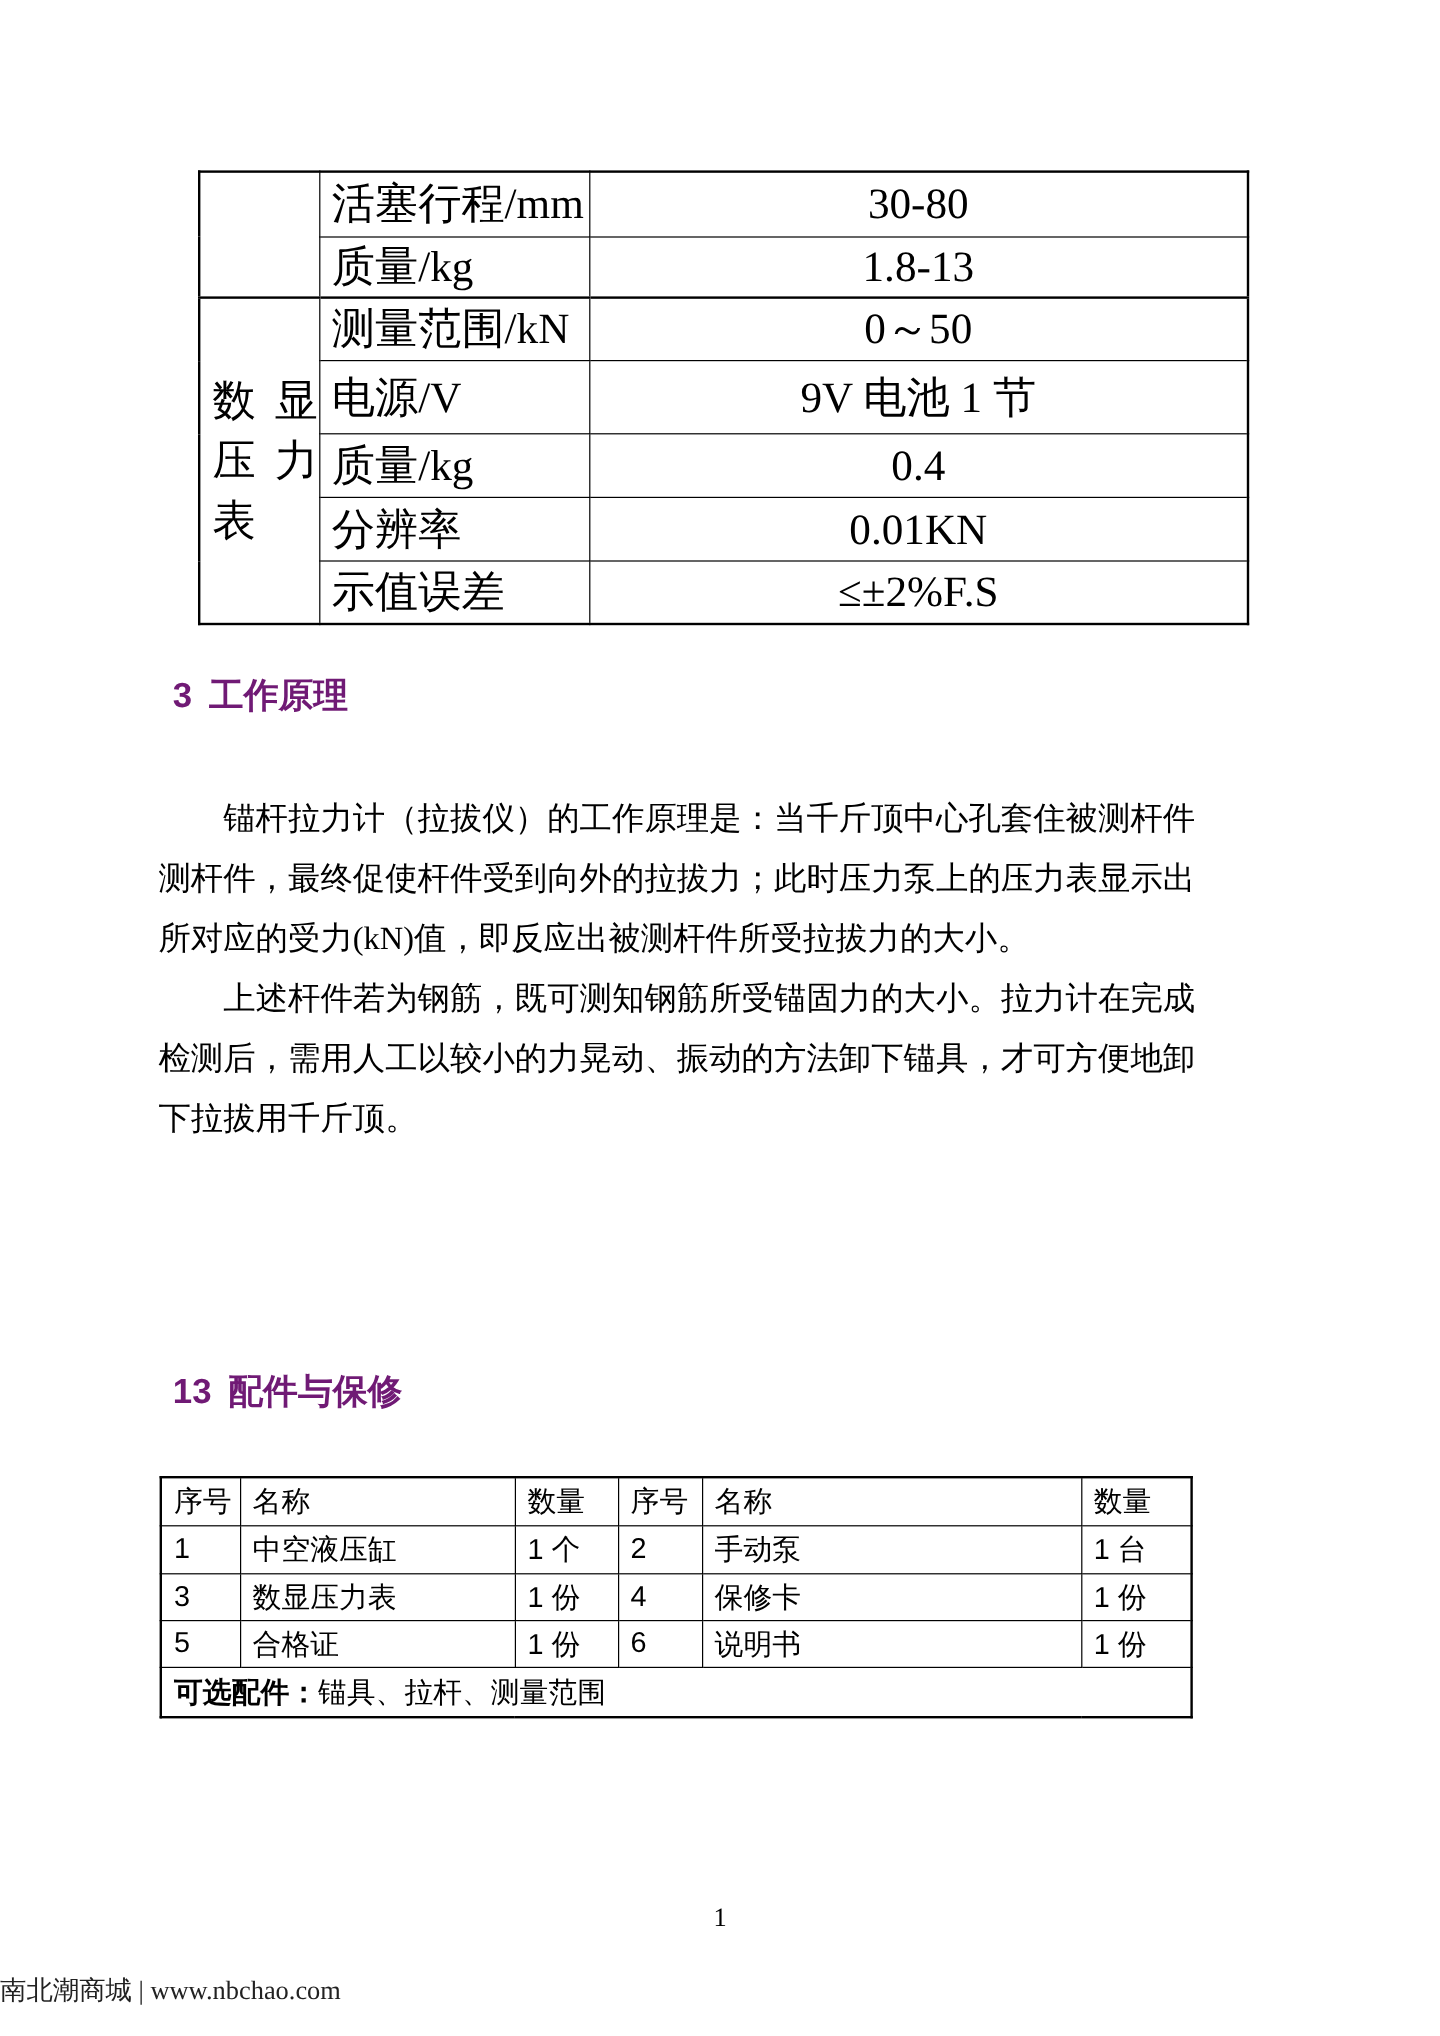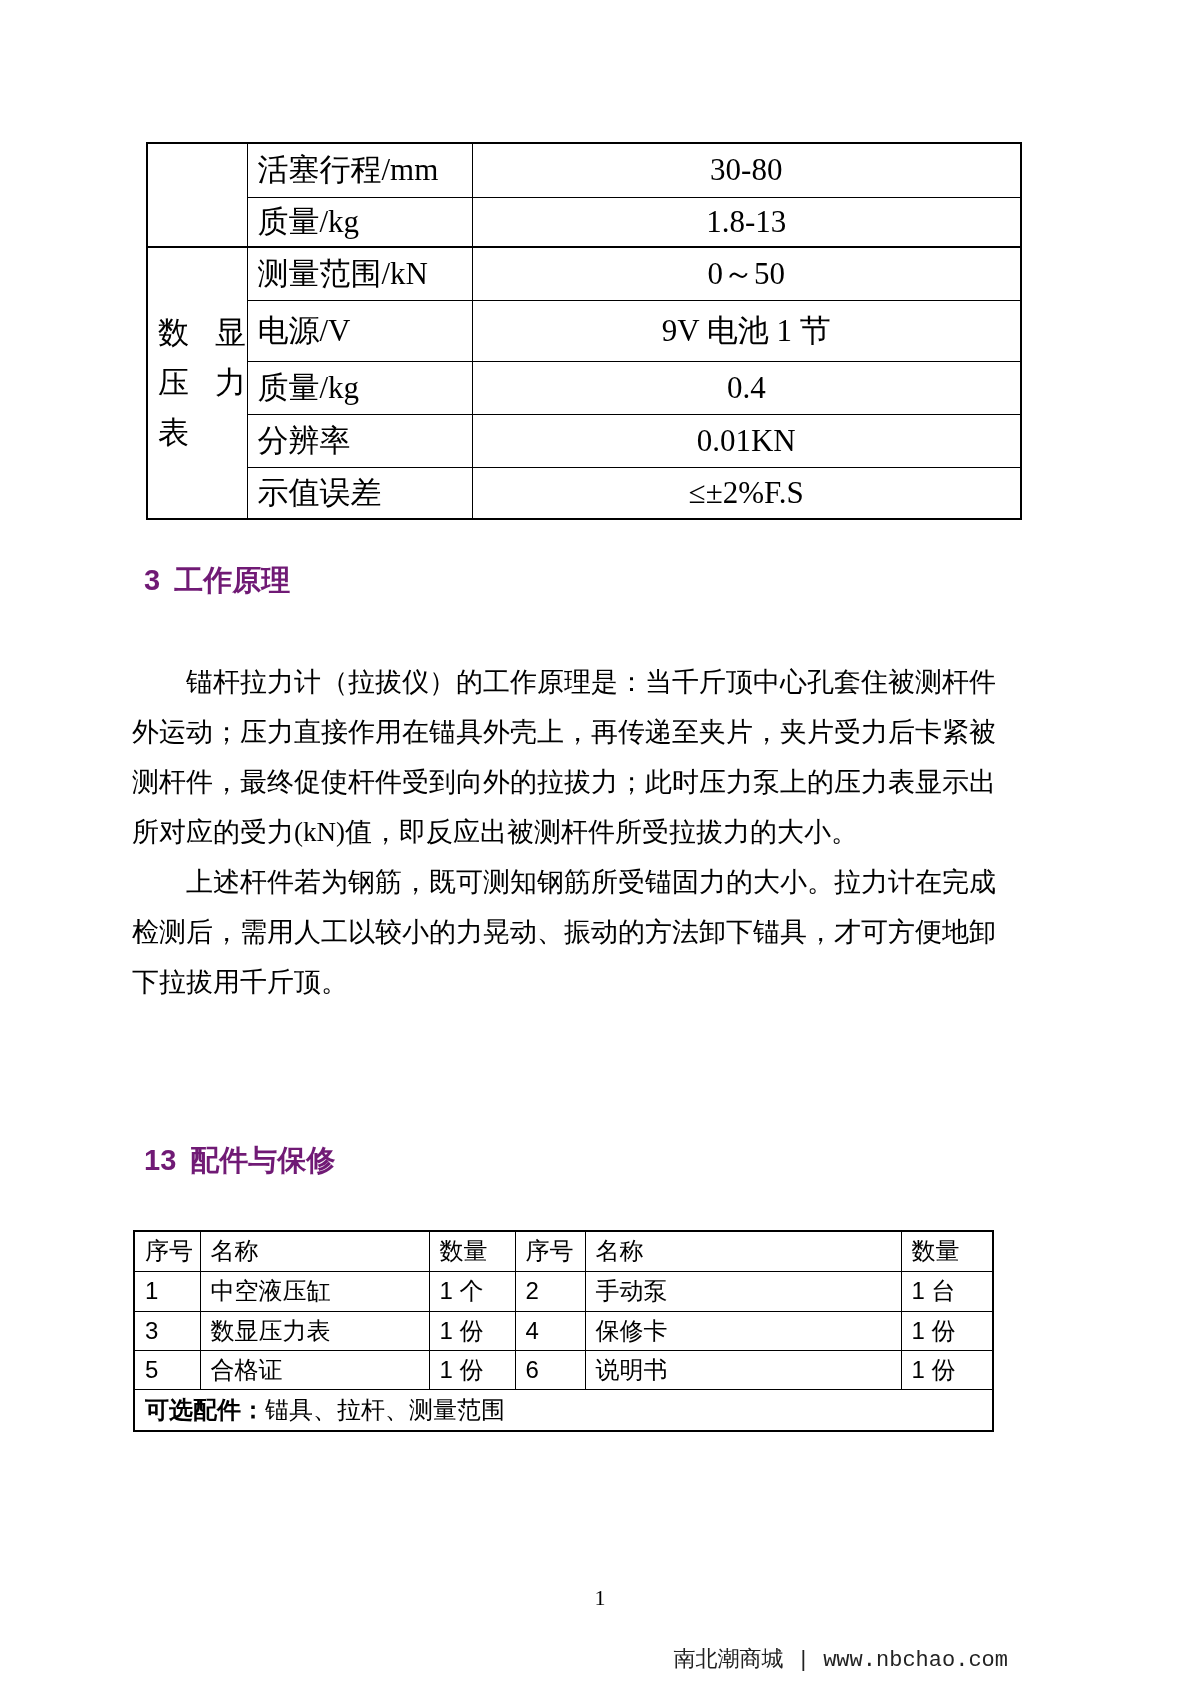--- a/index.html
+++ b/index.html
@@ -7,26 +7,26 @@
     position:relative;
     width:1200px;height:1697px;
     background:#ffffff;
     font-family:"Liberation Serif","DejaVu Serif",serif;
     color:#000;
     overflow:hidden;
   }
 
   
   .spec-table{
-    position:absolute;left:146px;top:142px;
+    position:absolute;left:165px;top:142px;
     border-collapse:collapse;
     table-layout:fixed;
     width:874px;
     font-family:"Liberation Serif","DejaVu Serif",serif;
-    font-size:31px;
+    font-size:36px;
   }
   .spec-table td{
     border:1px solid #000;
     padding:0;
     vertical-align:middle;
     overflow:hidden;
   }
   .spec-table{border:2px solid #000;}
   .spec-table td.section-top{border-top:2px solid #000;}
   .spec-table .label-cell{padding-left:10px;text-align:left;}
@@ -90,24 +90,24 @@
 
   
   .page-number{
     position:absolute;left:0;top:1585px;width:1200px;
     text-align:center;
     font-size:22px;
     font-family:"Liberation Serif","DejaVu Serif",serif;
   }
   .brand-footer{
     position:absolute;left:0;top:1644px;width:1008px;
-    text-align:right;
+    text-align:left;
     font-size:22px;
     color:#222;
-    font-family:Liberation Mono, monospace;
+    font-family:Liberation Serif, serif;
   }
 </style>
 </head>
 <body>
 
 <div class="page">
 
   <table class="spec-table">
     <colgroup>
       <col style="width:100px">
@@ -152,21 +152,20 @@
     </tr>
   </tbody>
     </table>
 
   <div id="heading-1" class="sec-heading">
     <span class="sec-num">3</span><span>工作原理</span>
   </div>
 
   <div class="body-text">
     <div class="body-line indent">锚杆拉力计（拉拔仪）的工作原理是：当千斤顶中心孔套住被测杆件</div>
-    <div class="body-line">外运动；压力直接作用在锚具外壳上，再传递至夹片，夹片受力后卡紧被</div>
     <div class="body-line">测杆件，最终促使杆件受到向外的拉拔力；此时压力泵上的压力表显示出</div>
     <div class="body-line">所对应的受力(kN)值，即反应出被测杆件所受拉拔力的大小。</div>
     <div class="body-line indent">上述杆件若为钢筋，既可测知钢筋所受锚固力的大小。拉力计在完成</div>
     <div class="body-line">检测后，需用人工以较小的力晃动、振动的方法卸下锚具，才可方便地卸</div>
     <div class="body-line">下拉拔用千斤顶。</div>
   </div>
 
   <div id="heading-2" class="sec-heading">
     <span class="sec-num">13</span><span>配件与保修</span>
   </div>

